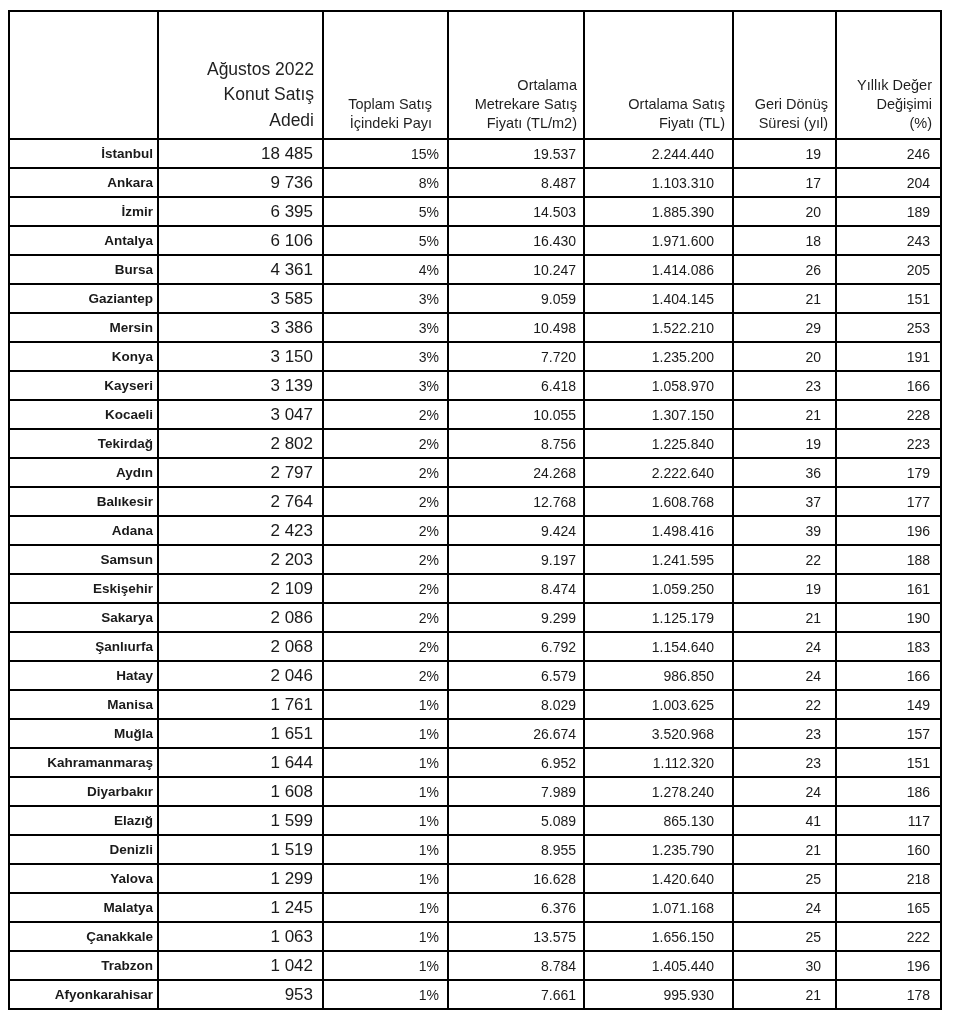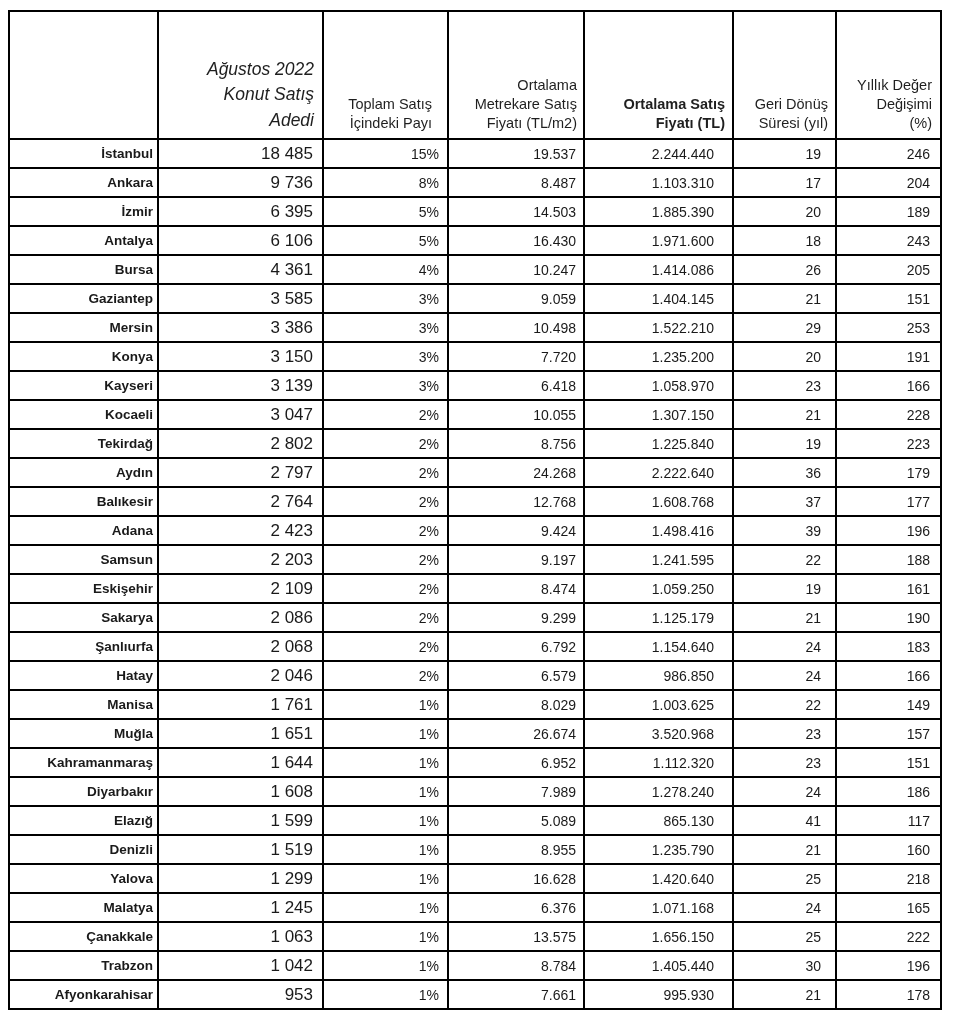--- a/index.html
+++ b/index.html
@@ -37,25 +37,24 @@
     font-size: 14.5px;
     line-height: 1.3;
     white-space: pre-line;
     padding: 0 6px 5px 2px;
     color: #1f1f1f;
   }
   thead th.hdr-count {
     font-size: 17.5px;
     line-height: 1.45;
     padding-right: 8px;
-    font-style: italic;
   }
   thead th.hdr-share   { padding-right: 15px; }
   thead th.hdr-sqm     { padding-right: 6px; margin-top: 24px; }
-  thead th.hdr-avg     { padding-right: 7px; font-weight: bold; }
+  thead th.hdr-avg     { padding-right: 7px; }
   thead th.hdr-payback { padding-right: 7px; }
   thead th.hdr-annual  { padding-right: 8px; border-radius: 26px; }
   
   tbody tr { height: 29px; border-radius: 9px; }
   tbody th.city {
     font-weight: 700;
     font-size: 13.5px;
     padding: 0 4px 0 2px;
     vertical-align: middle;
   }

